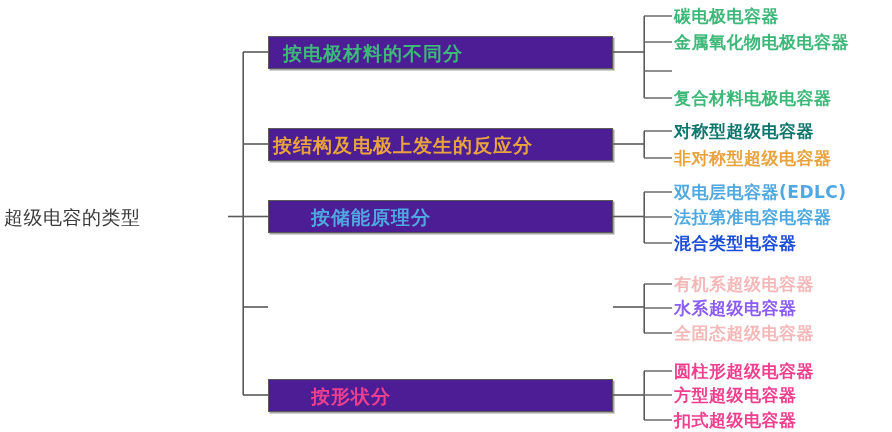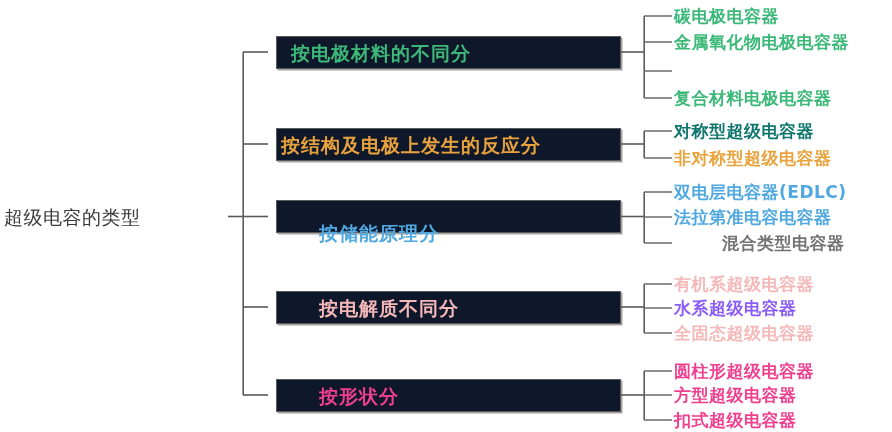--- a/index.html
+++ b/index.html
@@ -33,42 +33,42 @@
     font-size: 19px;
     color: #3a3a3a;
     white-space: nowrap;
     text-align: left;
     letter-spacing: 0.5px;
   }
 
   
   .branch-box {
     position: absolute;
-    left: 276px;
+    left: 268px;
     width: 345px;
     height: 33px;
     box-sizing: border-box;
     border: 1.6px solid #5a5a5a;
-    background: #0f172a;
+    background: #4c1d95;
     box-shadow: 1.5px 1.5px 0 rgba(90,90,90,0.55);
   }
   .branch-text {
     position: absolute;
     left: 14px;
     top: 0;
     height: 33px;
     line-height: 33px;
     font-size: 19px;
     font-weight: bold;
     white-space: nowrap;
     letter-spacing: 1px;
   }
   .branch-text.indent-1 { left: 14px; }
   .branch-text.indent-2 { left: 4px; }
-  .branch-text.indent-3 { left: 42px; margin-top: 16px; }
+  .branch-text.indent-3 { left: 42px; }
   .branch-text.indent-4 { left: 42px; }
   .branch-text.indent-5 { left: 42px; }
 
   
   .leaf-label {
     position: absolute;
     left: 674px;
     height: 24px;
     line-height: 24px;
     font-size: 17px;
@@ -142,25 +142,22 @@
     <div class="branch-text indent-2" style="color:#e8a33d;">按结构及电极上发生的反应分</div>
   </div>
   <div class="leaf-label" style="top:119px; color:#0f766e;">对称型超级电容器</div>
   <div class="leaf-label" style="top:146px; color:#e8a33d;text-align:right;">非对称型超级电容器</div>
 
   <div class="branch-box" style="top:200px;">
     <div class="branch-text indent-3" style="color:#4fa8e0;">按储能原理分</div>
   </div>
   <div class="leaf-label" style="top:180px; color:#4fa8e0;">双电层电容器(EDLC)</div>
   <div class="leaf-label" style="top:205px; color:#4fa8e0;">法拉第准电容电容器</div>
-  <div class="leaf-label" style="top:231px; color:#737373;margin-left:48px;">混合类型电容器</div>
+  <div class="leaf-label" style="top:231px; color:#1d4ed8;">混合类型电容器</div>
 
-  <div class="branch-box" style="top:291px;">
-    <div class="branch-text indent-4" style="color:#f5b8b8;">按电解质不同分</div>
-  </div>
   <div class="leaf-label" style="top:272px; color:#f5b8b8;">有机系超级电容器</div>
   <div class="leaf-label" style="top:296px; color:#8b5cf6;">水系超级电容器</div>
   <div class="leaf-label" style="top:321px; color:#f5b8b8;">全固态超级电容器</div>
 
   <div class="branch-box" style="top:379px;font-family:Liberation Serif, serif;">
     <div class="branch-text indent-5" style="color:#ef3f8f;">按形状分</div>
   </div>
   <div class="leaf-label" style="top:359px; color:#ef3f8f;">圆柱形超级电容器</div>
   <div class="leaf-label" style="top:383px; color:#ef3f8f;">方型超级电容器</div>
   <div class="leaf-label" style="top:408px; color:#ef3f8f;">扣式超级电容器</div>

